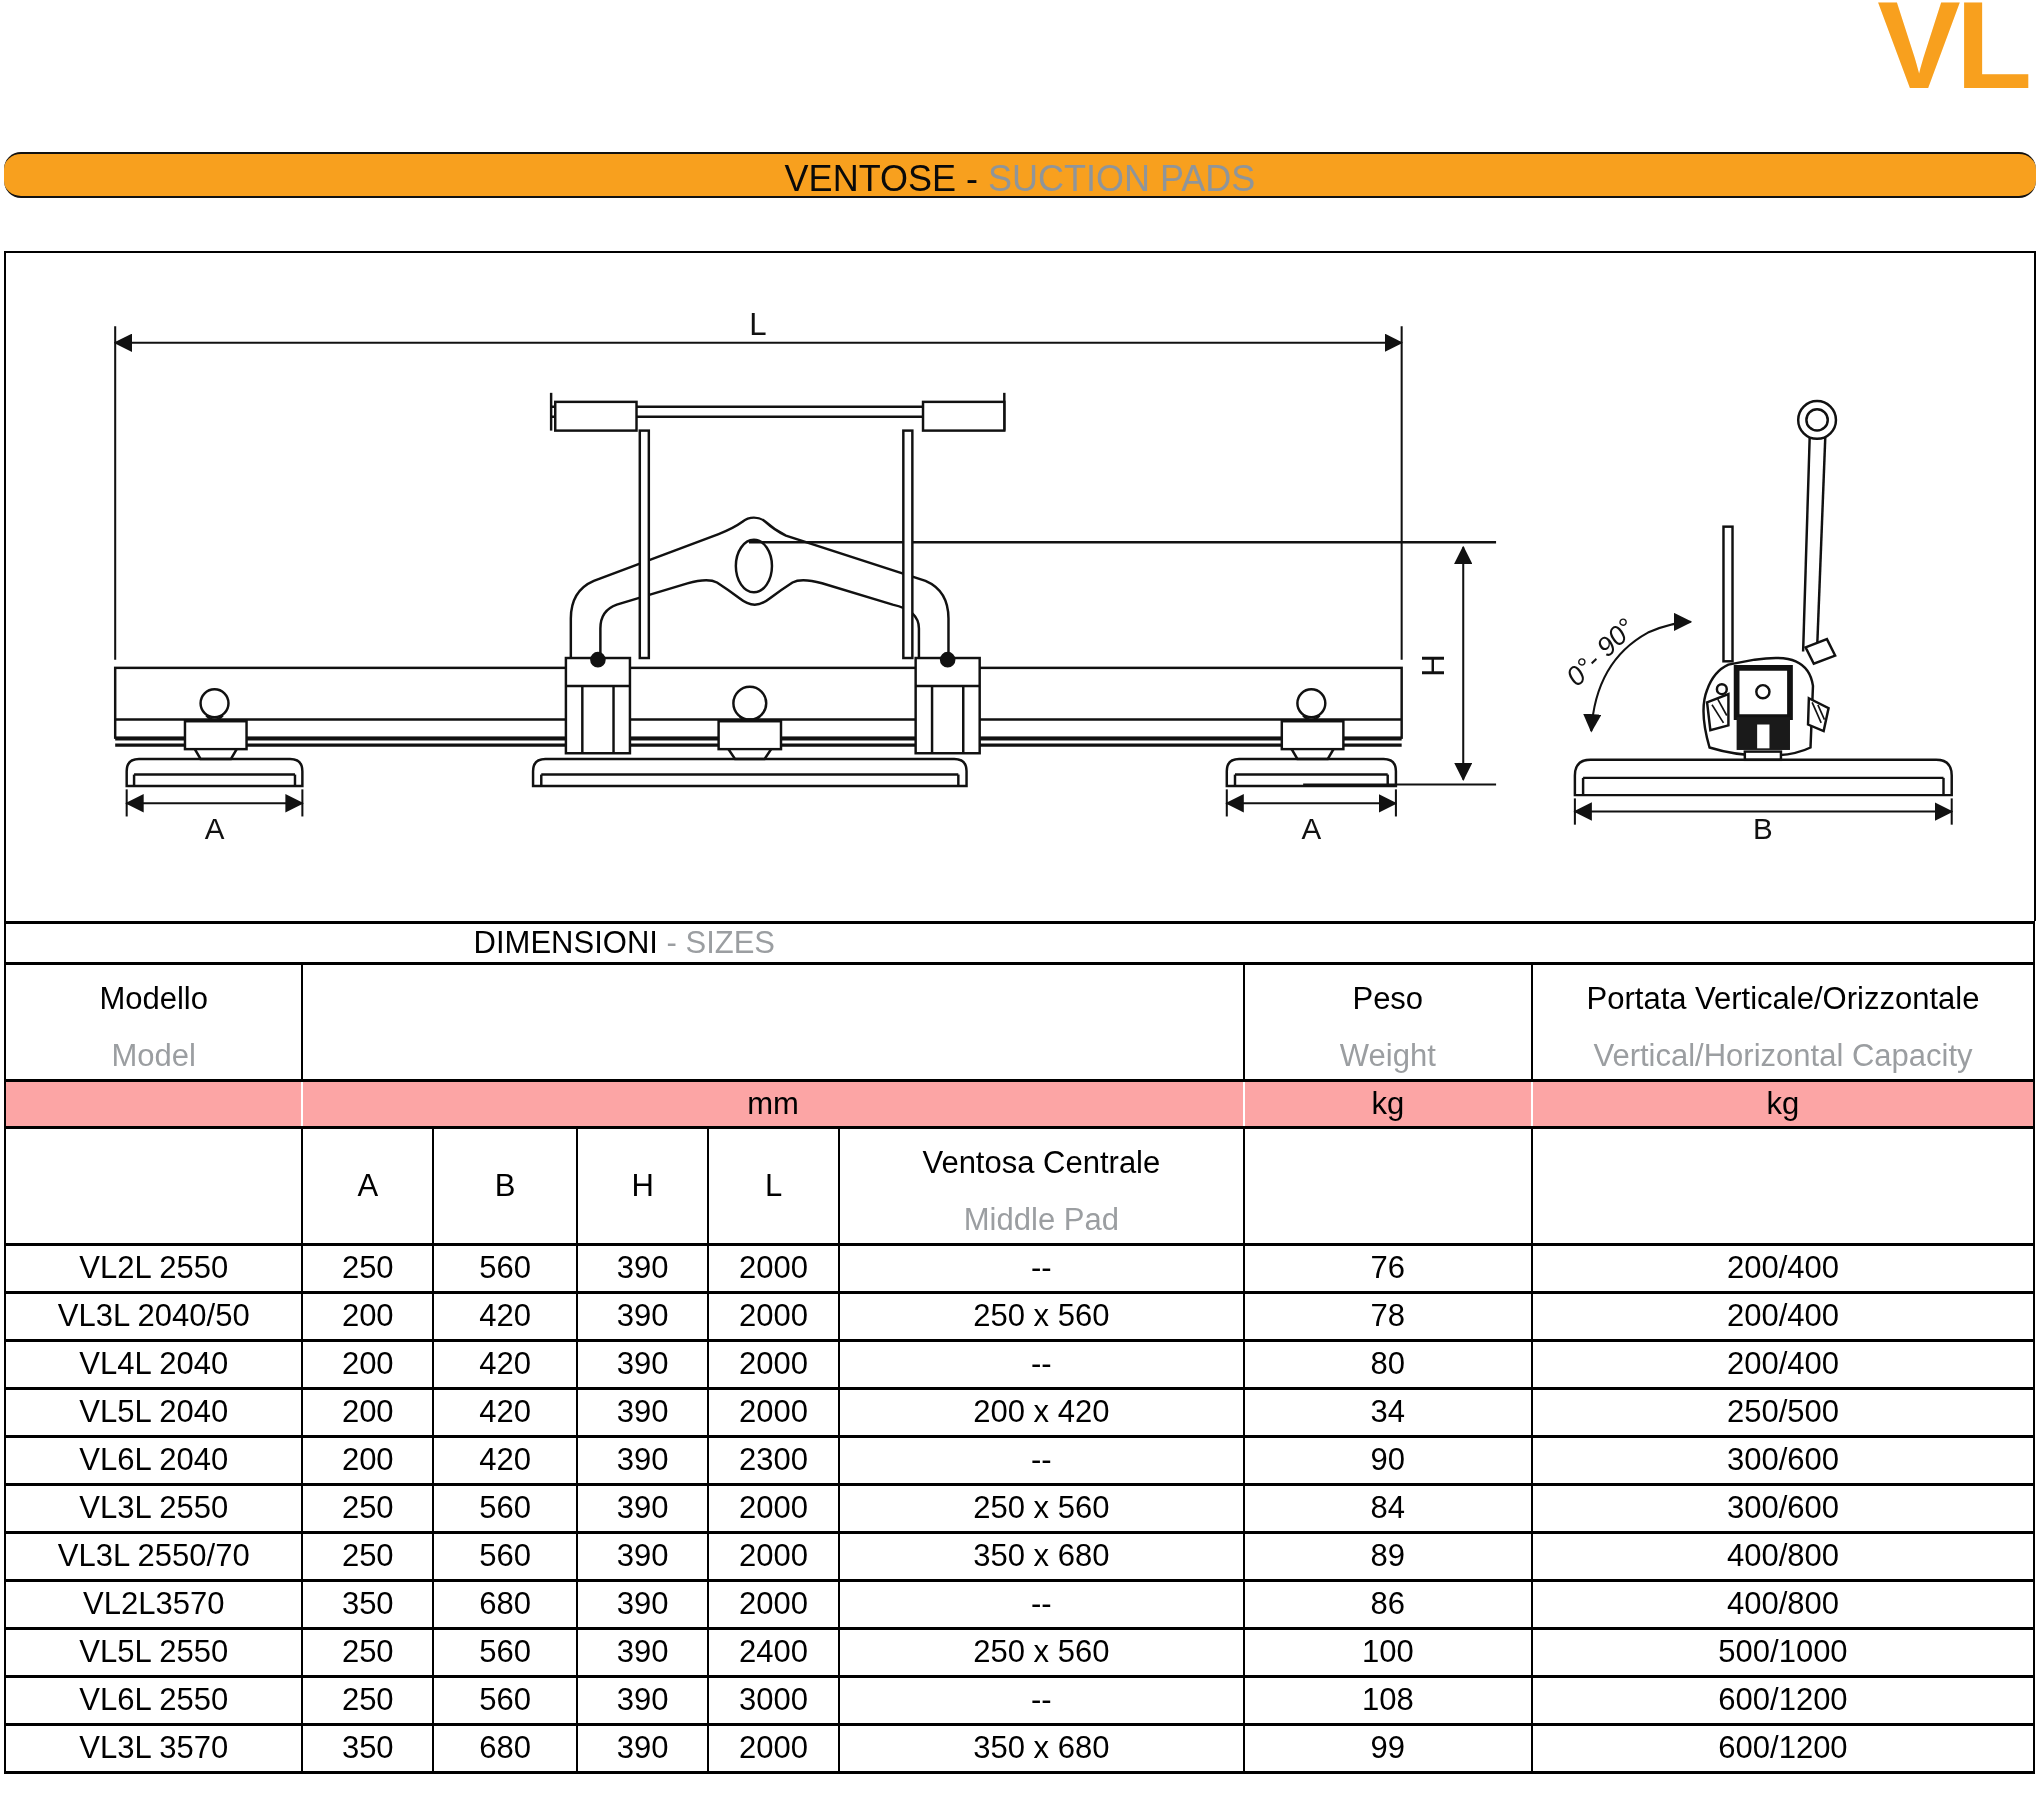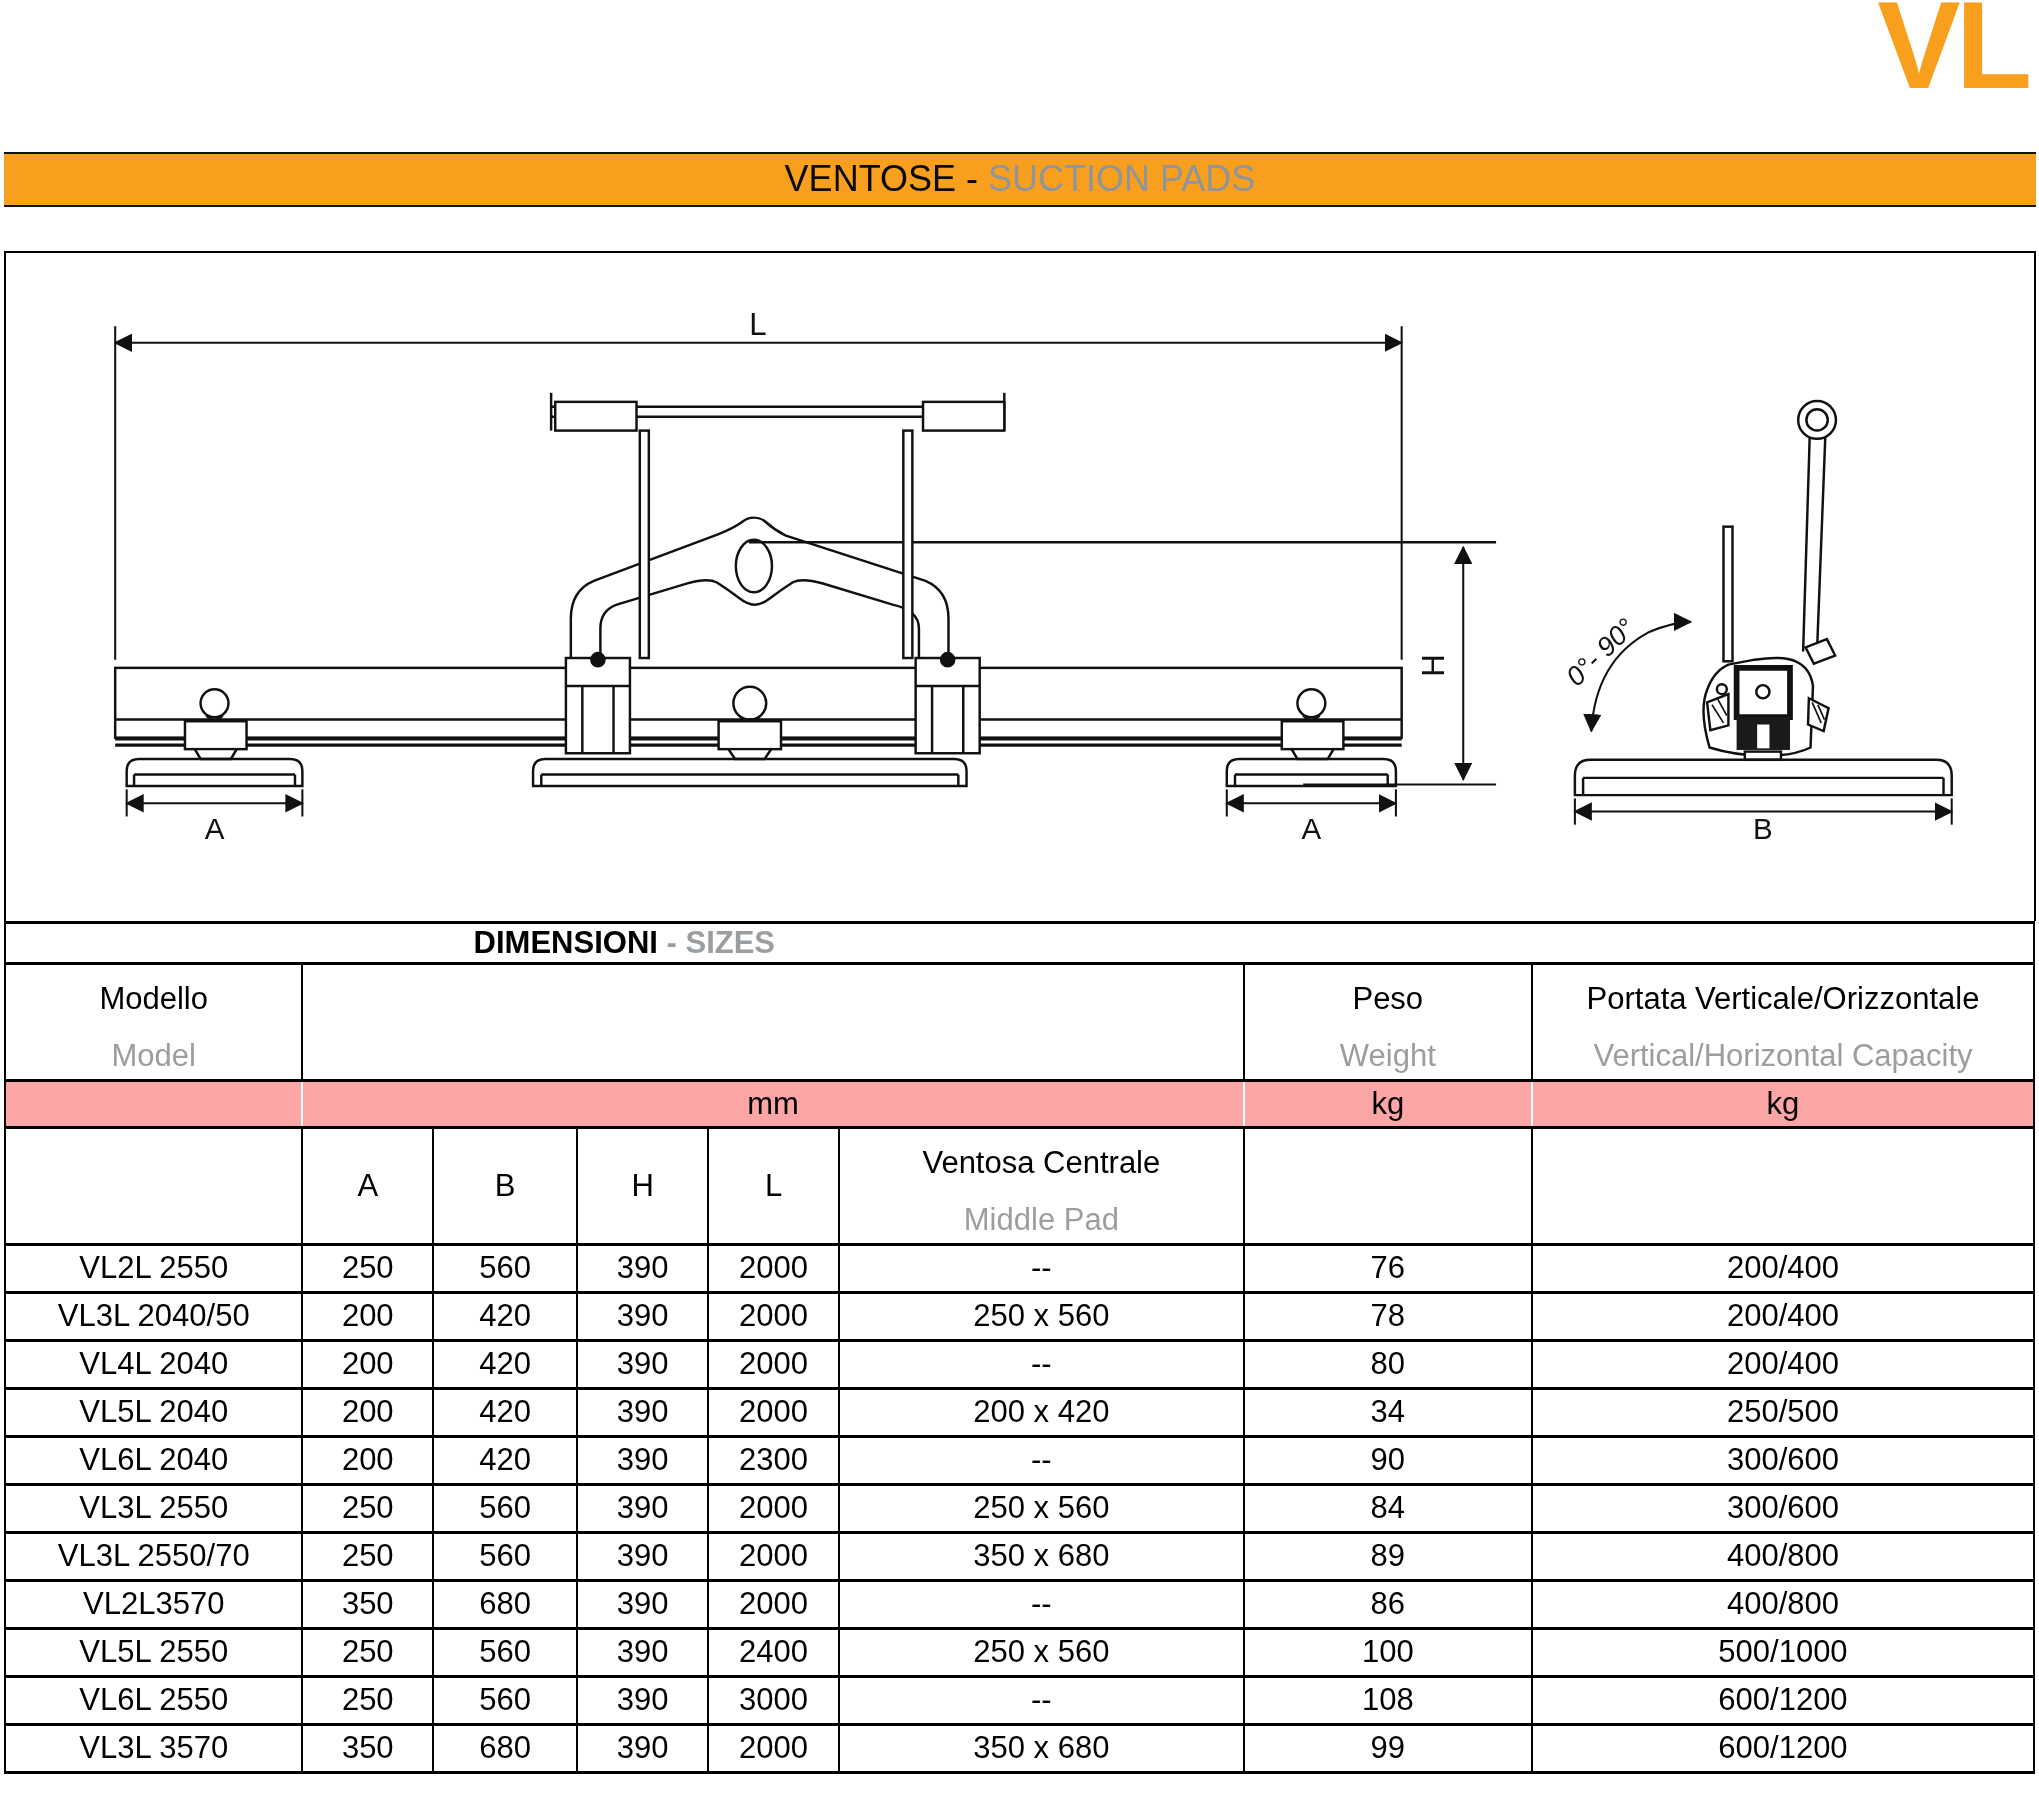--- a/index.html
+++ b/index.html
@@ -6,24 +6,25 @@
   body{
     width:2040px;height:1795px;position:relative;overflow:hidden;
     font-family:"Liberation Sans", sans-serif;color:#000;
   }
   .vl-logo{
     position:absolute;top:-18px;right:13px;
     font-size:125px;font-weight:700;letter-spacing:-5px;line-height:1;
     color:#F8A01E;
   }
   .banner{
-    position:absolute;top:152px;left:4.1px;right:4.1px;height:55px;
+    position:absolute;top:152px;left:4.1px;right:4.1px;height:46px;
     box-sizing:border-box;border-top:2.5px solid #111;border-bottom:2.5px solid #111;
     background:#F8A01E;text-align:center;line-height:50px;font-size:36px;
     white-space:nowrap;
+    border-radius:17px;
   }
   .banner .it{color:#0a0a0a;}
   .banner .en{color:#8F959A;}
   .diagram-box{
     position:absolute;top:251px;left:4.1px;right:4.1px;height:670px;
     box-sizing:border-box;border:2.5px solid #000;border-bottom:none;background:#fff;
   }
   .diagram-box svg{display:block;width:100%;height:100%;}
   .dwg-label{font-family:"Liberation Sans",sans-serif;font-size:38px;fill:#111;}
   .dwg-label-sm{font-family:"Liberation Sans",sans-serif;font-size:36px;fill:#111;}
@@ -32,21 +33,21 @@
     position:absolute;top:921px;left:4.1px;right:4.1px;width:2031px;
     border-collapse:collapse;table-layout:fixed;
     border:2.5px solid #000;
   }
   table.spec td{
     border:2.5px solid #000;border-top-width:3.3px;border-bottom-width:3.3px;
     text-align:center;vertical-align:middle;padding:0;
     font-size:31px;color:#000;overflow:hidden;
   }
   tr.section-row td{height:38px;}
-  .section-inner{width:61%;font-weight:bold;}
+  .section-inner{width:61%;}
   tr.head-row td{height:94px;}
   tr.unit-row td{height:44px;background:#fca5a5;border-left:2.5px solid #fff;border-right:2.5px solid #fff;}
   tr.unit-row td:first-child{border-left:2.5px solid #000;}
   tr.unit-row td:last-child{border-right:2.5px solid #000;}
   tr.subhead-row td{height:95px;}
   tr.data-row td{height:45px;}
   td.model-cell{text-align:left;padding-left:16.4px;}
   .muted{color:#9B9EA1;}
   .two-line div{line-height:1.45;margin-top:12px;}
   .letter{font-size:33px;}

